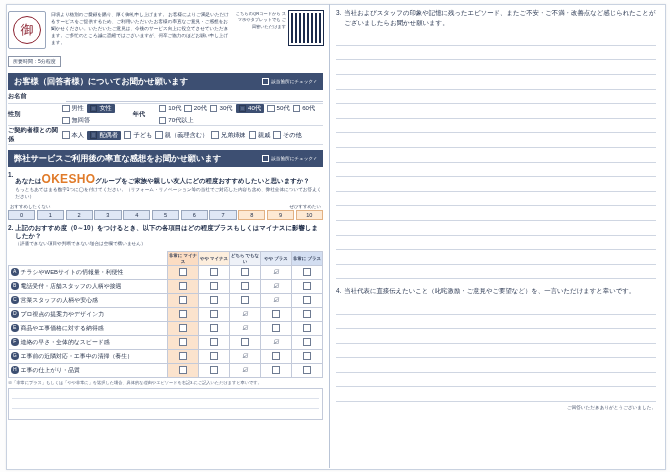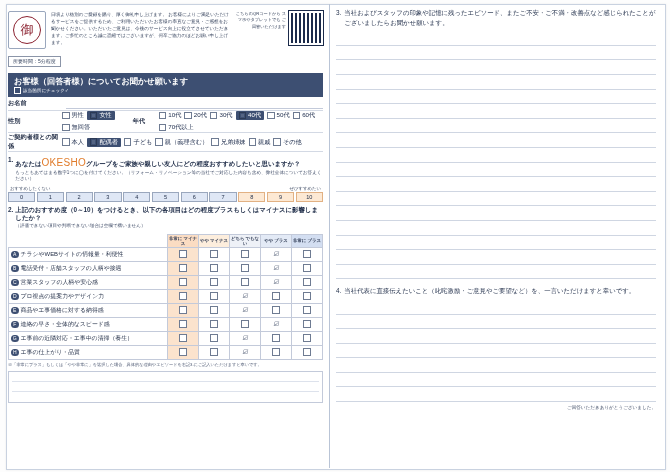--- a/index.html
+++ b/index.html
@@ -15,37 +15,37 @@
   .stampbox{width:36px;height:36px;border:1px solid #9aa7bd;border-radius:2px;display:flex;align-items:center;justify-content:center;flex:0 0 auto;margin-right:5px;}
   .stamp{width:26px;height:26px;border:1.2px solid #8b2230;border-radius:50%;color:#8b2230;font-size:13px;display:flex;align-items:center;justify-content:center;font-family:"Liberation Serif",serif;}
   .introtext{font-size:4.6px;line-height:1.55;color:#2c3a55;flex:1 1 auto;}
   .qrwrap{display:flex;align-items:flex-start;margin-left:4px;}
   .qrtext{font-size:4.2px;line-height:1.5;text-align:right;margin-right:3px;color:#2c3a55;width:52px;}
   .qr{width:30px;height:30px;background:
      repeating-linear-gradient(90deg,#1b2a4a 0 2px,#fff 2px 4px),
      repeating-linear-gradient(0deg,rgba(27,42,74,.75) 0 2px,rgba(255,255,255,0) 2px 4px);
      border:2px solid #fff;outline:1px solid #1b2a4a;}
   .timebox{display:inline-block;margin-top:4px;border:1px solid #8b95a8;font-size:5px;padding:1.5px 4px;color:#33415c;}
-  .bandbar{margin-top:6px;background:#3d4f72;color:#fff;font-size:8.2px;font-weight:bold;padding:3px 6px;display:flex;justify-content:space-between;flex-direction:column;}
+  .bandbar{margin-top:6px;background:#3d4f72;color:#fff;font-size:8.2px;font-weight:bold;padding:3px 6px;display:flex;align-items:center;justify-content:space-between;}
   .bandbar .note{font-size:4.6px;font-weight:normal;display:flex;align-items:center;}
   .chk{display:inline-block;width:5px;height:5px;border:1px solid #fff;margin-right:2px;}
   .rowline{display:flex;align-items:center;border-bottom:1px solid #d3d9e4;min-height:13px;font-size:6.2px;}
   .rowlab{width:54px;flex:0 0 auto;font-weight:bold;color:#27324a;}
   .rowval{flex:1 1 auto;display:flex;align-items:center;flex-wrap:wrap;gap:3px;}
   .opt{display:flex;align-items:center;gap:2px;white-space:nowrap;}
   .box{width:5.5px;height:5.5px;border:1px solid #6e7b92;background:#fff;display:inline-block;}
   .box.filled{background:#3d4f72;border-color:#2c3a55;position:relative;}
   .box.filled::after{content:"";position:absolute;left:1px;top:1px;right:1px;bottom:1px;background:#fff;opacity:.12;}
   .opt.sel{background:#3d4f72;color:#fff;padding:0 3px;border-radius:1px;}
   .nameline{flex:1 1 auto;border-bottom:1px solid #c3cada;height:10px;margin-left:4px;}
   .section2{margin-top:5px;}
   .qblock{font-size:6.4px;margin-top:4px;}
   .qhead{display:flex;gap:2px;font-weight:bold;color:#1d2b47;line-height:1.35;}
   .qnum{color:#1d2b47;font-weight:bold;}
-  .brand{color:#e07b2a;font-weight:normal;font-size:10px;letter-spacing:.3px;}
+  .brand{color:#e07b2a;font-weight:bold;font-size:12px;letter-spacing:.3px;}
   .qsub{font-size:4.6px;font-weight:normal;color:#404d68;line-height:1.45;}
   .scale{margin-top:3px;}
   .scalelabels{display:flex;justify-content:space-between;font-size:4.4px;color:#3d4a63;padding:0 2px 1px;}
   .scalerow{display:flex;gap:1.5px;}
   .sc{flex:1 1 0;text-align:center;font-size:5.6px;border:1px solid #9aa7bd;padding:1px 0;background:#f3f6fb;color:#24324c;}
   .sc.hi{background:#fde9d4;border-color:#e2b183;}
   .sc.lo{background:#dfe7f5;}
   
   .tbl{margin-top:4px;width:100%;border-collapse:collapse;font-size:5.9px;}
   .tbl th{font-size:4.4px;font-weight:bold;color:#2b3751;border:1px solid #c3cada;padding:1px 0;line-height:1.15;}
@@ -191,20 +191,27 @@
             </span>
           <span class="opt">
               <i class="box"></i>
               <span>その他</span>
             </span>
         </div>
       </div>
     </div>
 
     
+    <div class="bandbar section2">
+      <span>弊社サービスご利用後の率直な感想をお聞かせ願います</span>
+      <span class="note">
+        <span class="chk"></span>
+        <span>該当箇所にチェック✓</span>
+      </span>
+    </div>
 
     <div class="qblock">
       <div class="qhead">
         <span class="qnum">1.</span>
         <span>
           <span>あなたは</span><span class="brand">OKESHO</span><span>グループをご家族や親しい友人にどの程度おすすめしたいと思いますか？</span>
           <div class="qsub">もっともあてはまる数字1つに◯を付けてください。（リフォーム・リノベーション等の当社でご対応した内容も含め、弊社全体についてお答えください）</div>
         </span>
       </div>
       <div class="scale">

